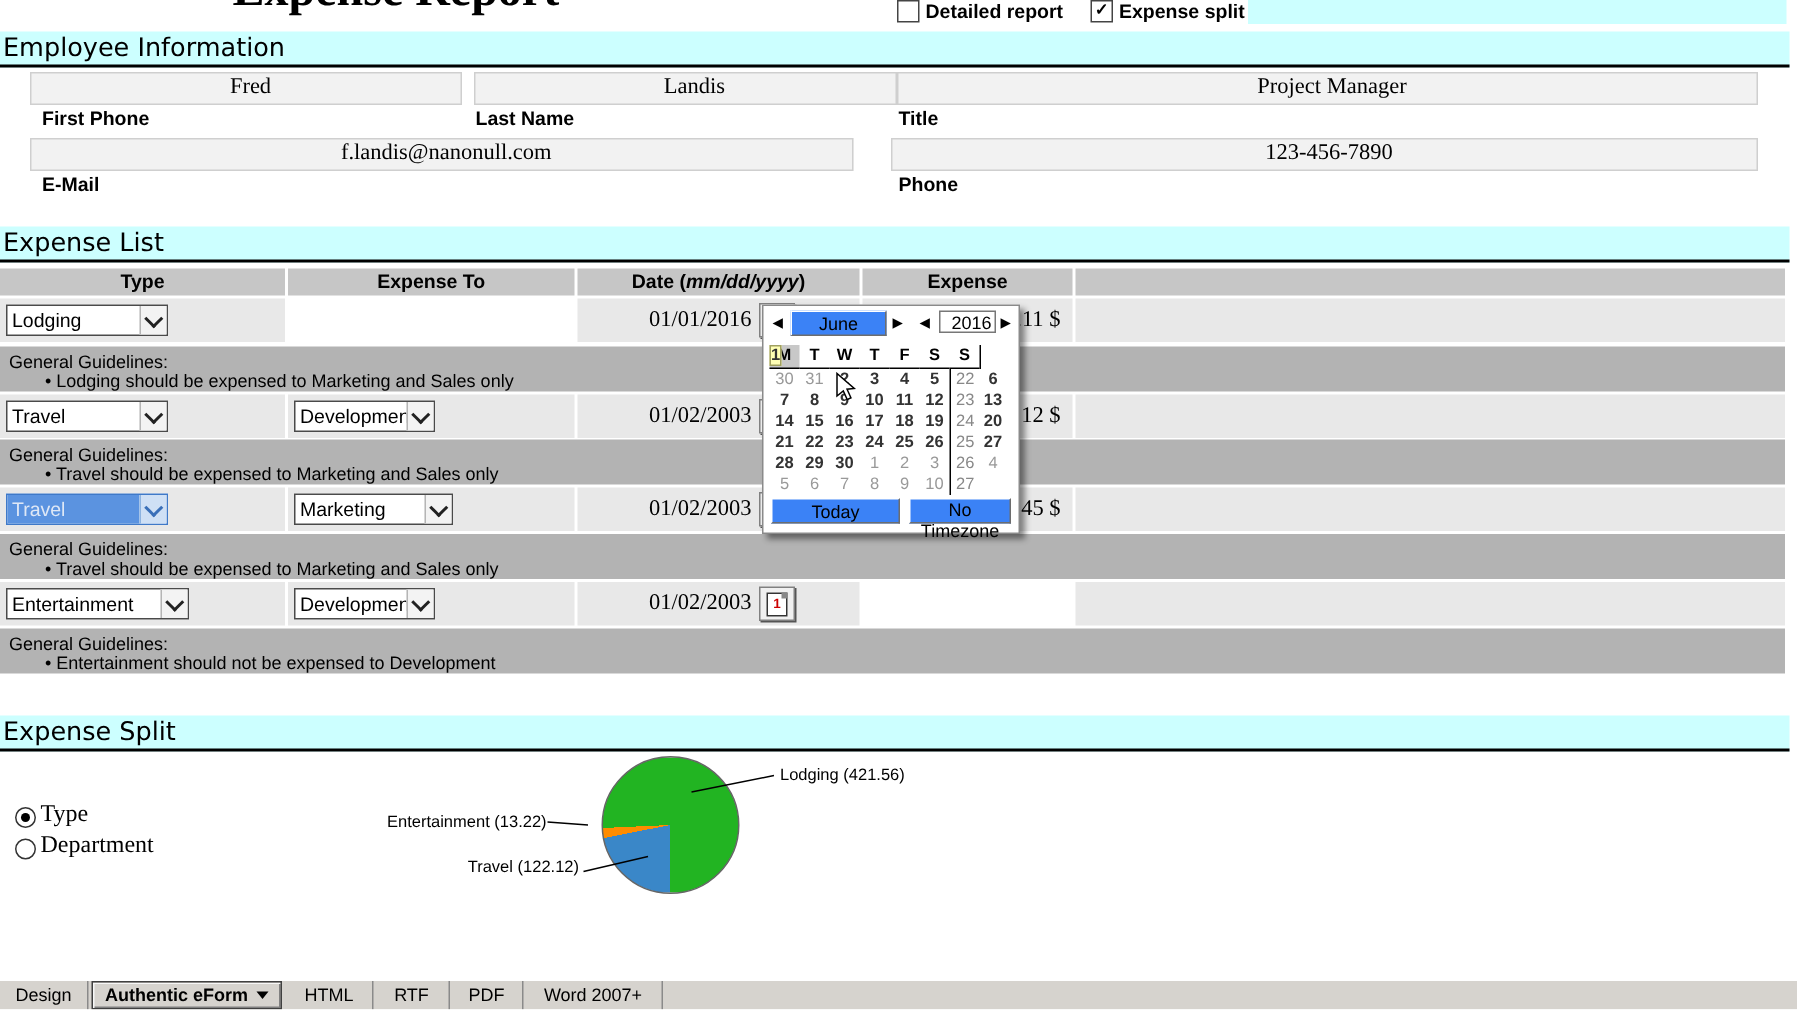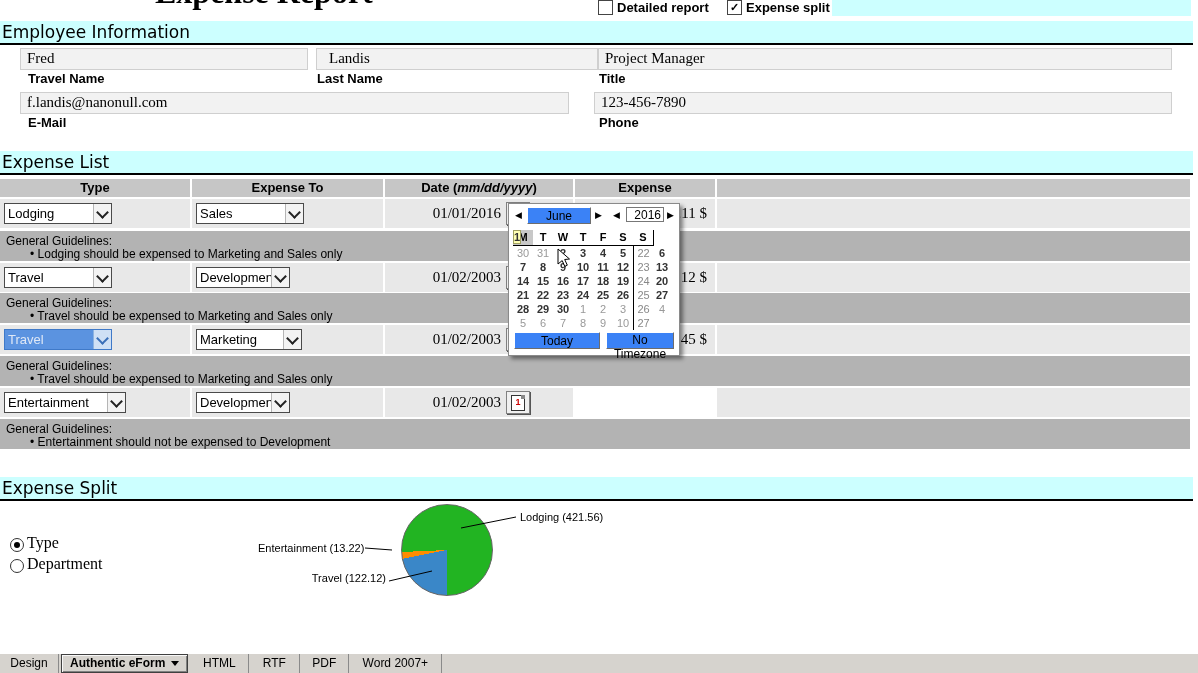--- a/index.html
+++ b/index.html
@@ -12,21 +12,21 @@
   .chk{position:absolute;top:0;display:flex;align-items:center;gap:4px;cursor:default;}
   .chk .box{width:13px;height:13px;background:#fff;border:1px solid #444;display:inline-flex;
             align-items:center;justify-content:center;font:bold 11px "Liberation Sans",sans-serif;line-height:11px;}
   .chk .lbl{font:bold 13px "Liberation Sans",sans-serif;}
   .cyan-stub{position:absolute;left:832px;top:0;width:359px;height:16px;background:#ccffff;}
   
   .band{position:absolute;left:0;width:1191px;height:22px;background:#ccffff;border-bottom:2px solid #000;
         font:17px "DejaVu Sans",sans-serif;padding-left:2px;line-height:22px;}
   
   .field{position:absolute;height:19px;background:#f2f2f2;border:1px solid #cfcfcf;
-         font:15px "Liberation Serif",serif;padding:1px 0 0 6px;white-space:nowrap;overflow:hidden;}
+         font:15px "Liberation Serif",serif;padding:1px 0 0 6px;white-space:nowrap;overflow:hidden;text-align:center;}
   .flabel{position:absolute;font:bold 13px "Liberation Sans",sans-serif;}
   
   .thead-cell{position:absolute;top:0;height:18px;background:#c6c6c6;font:bold 13px "Liberation Sans",sans-serif;
               text-align:center;line-height:18px;}
   .c1{left:0;width:190px;} .c2{left:192px;width:191px;} .c3{left:385px;width:188px;}
   .c4{left:575px;width:140px;} .c5{left:717px;width:473px;}
   .erow{position:absolute;left:0;width:1190px;height:29px;}
   .ecell{position:absolute;top:0;height:29px;background:#e8e8e8;}
   .dateval{font:15px "Liberation Serif",serif;text-align:right;line-height:29px;padding-right:72px;box-sizing:border-box;}
   .expval{font:15px "Liberation Serif",serif;text-align:right;line-height:29px;padding-right:8px;box-sizing:border-box;}
@@ -101,21 +101,21 @@
     <span class="lbl">Expense split</span>
   </div>
   <div class="cyan-stub"></div>
 
   <div class="band" style="top:21px;">
     <span>Employee Information</span>
   </div>
   <div class="field" style="left:20px;top:48px;width:280px;">Fred</div>
   <div class="field" style="left:316px;top:48px;width:268px;padding-left:12px;">Landis</div>
   <div class="field" style="left:598px;top:48px;width:566px;">Project Manager</div>
-  <div class="flabel" style="left:28px;top:71px;">Travel Name</div>
+  <div class="flabel" style="left:28px;top:71px;">First Phone</div>
   <div class="flabel" style="left:317px;top:71px;">Last Name</div>
   <div class="flabel" style="left:599px;top:71px;">Title</div>
   <div class="field" style="left:20px;top:92px;width:541px;">f.landis@nanonull.com</div>
   <div class="field" style="left:594px;top:92px;width:570px;">123-456-7890</div>
   <div class="flabel" style="left:28px;top:115px;">E-Mail</div>
   <div class="flabel" style="left:599px;top:115px;">Phone</div>
 
   <div class="band" style="top:151px;">
     <span>Expense List</span>
   </div>
@@ -124,28 +124,20 @@
     <div class="thead-cell c2">Expense To</div>
     <div class="thead-cell c3"><span>Date (</span><i>mm/dd/yyyy</i><span>)</span></div>
     <div class="thead-cell c4">Expense</div>
     <div class="thead-cell c5"></div>
   </div>
 
   <div class="erow" style="top:199px;">
     <div class="ecell c1">
       <div class="sel" style="left:4px;top:4px;width:108px;">
         <span class="sel-text">Lodging</span>
-        <span class="sel-btn">
-            <i class="chev"></i>
-          </span>
-      </div>
-    </div>
-    <div class="ecell c2">
-      <div class="sel" style="left:4px;top:4px;width:108px;">
-        <span class="sel-text">Sales</span>
         <span class="sel-btn">
             <i class="chev"></i>
           </span>
       </div>
     </div>
     <div class="ecell c3 dateval">01/01/2016</div>
     <div class="ecell c3" style="background:transparent;">
       <span class="dateicon">
           <span class="mini">1</span>
         </span>

